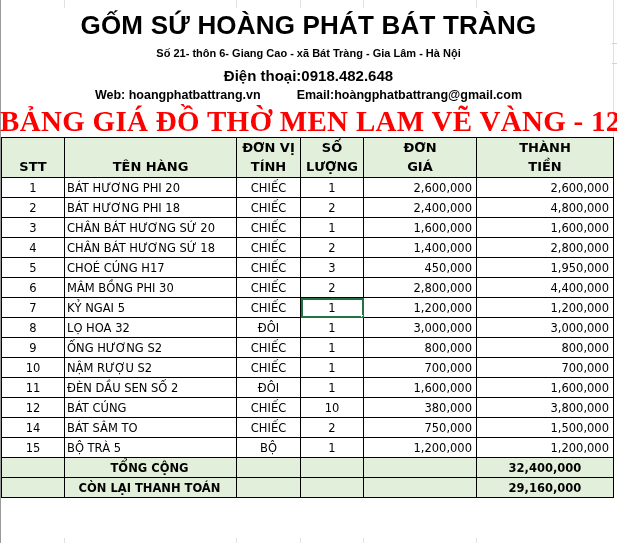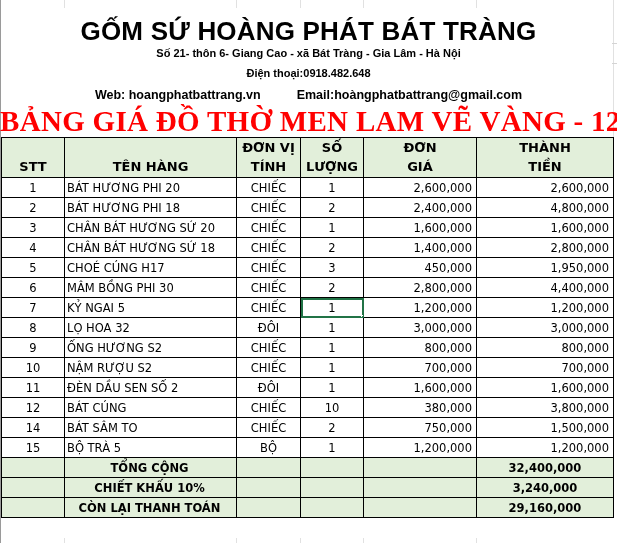--- a/index.html
+++ b/index.html
@@ -5,23 +5,23 @@
     * { box-sizing: border-box; margin: 0; padding: 0; }
     html, body { width: 617px; height: 543px; background: #ffffff; overflow: hidden; }
     body { position: relative; font-family: "Liberation Sans", sans-serif; color: #000; }
 
     .sheet { position: absolute; left: 0; top: 0; width: 617px; height: 543px; }
     .left-edge { position: absolute; left: 0; top: 0; width: 1px; height: 543px; background: #9a9a9a; }
     .grid-v { position: absolute; top: 0; width: 1px; background: #e1e1e1; }
     .grid-h { position: absolute; left: 612px; height: 1px; width: 5px; background: #d4d4d4; }
 
     .heading { position: absolute; left: 0; width: 617px; text-align: center; white-space: nowrap; }
-    .company { top: 16px; font-size: 26px; font-weight: bold; letter-spacing: 0.2px; }
+    .company { top: 10px; font-size: 26px; font-weight: bold; letter-spacing: 0.2px; }
     .address { top: 47px; font-size: 11px; font-weight: bold; }
-    .phone   { top: 67px; font-size: 11px; font-weight: bold; }
+    .phone   { top: 67px; font-size: 15px; font-weight: bold; }
     .webmail { top: 88px; font-size: 12.5px; font-weight: bold; }
     .webmail span { display: inline-block; }
     .webmail .gap { width: 36px; }
     .price-title { top: 105px; font-family: "Liberation Serif", serif; font-size: 29px; font-weight: bold; color: #ff0000; letter-spacing: 0.3px; }
 
     table.price-table {
       position: absolute; left: 1px; top: 137px;
       border-collapse: collapse; table-layout: fixed;
       font-family: "DejaVu Sans", sans-serif; font-size: 11.5px;
     }
@@ -205,28 +205,20 @@
       <tr class="total">
         <td></td>
         <td class="c-name">TỔNG CỘNG</td>
         <td></td>
         <td></td>
         <td></td>
         <td class="c-num">32,400,000</td>
       </tr>
       <tr class="total">
         <td></td>
-        <td class="c-name">CHIẾT KHẤU 10%</td>
-        <td></td>
-        <td></td>
-        <td></td>
-        <td class="c-num">3,240,000</td>
-      </tr>
-      <tr class="total">
-        <td></td>
         <td class="c-name">CÒN LẠI THANH TOÁN</td>
         <td></td>
         <td></td>
         <td></td>
         <td class="c-num">29,160,000</td>
       </tr>
     </tbody>
   </table>
 </div>
 

